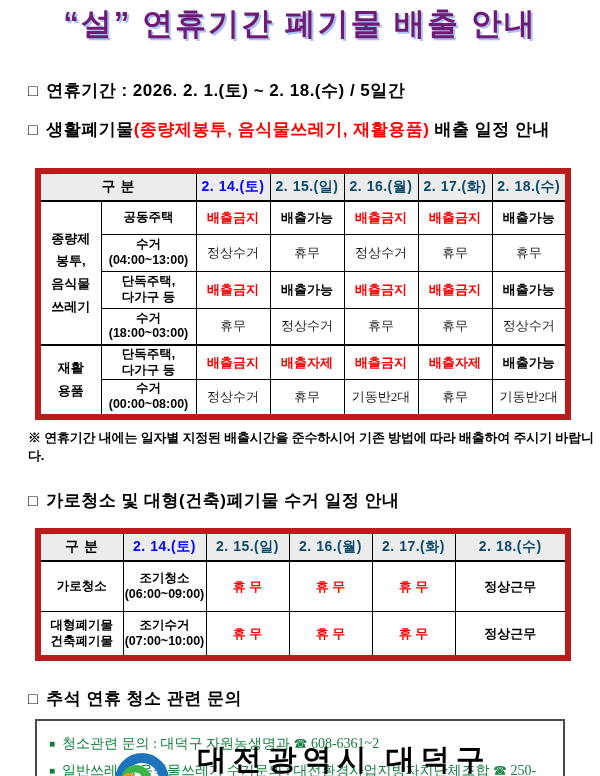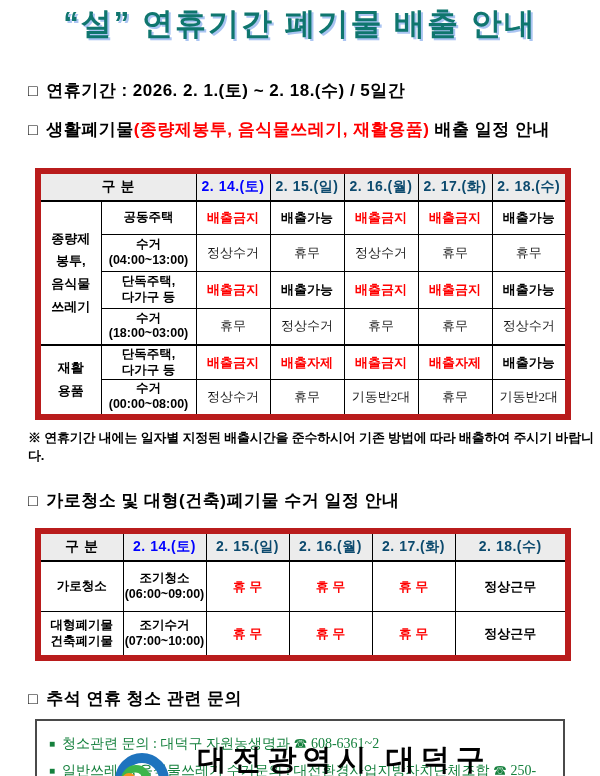--- a/index.html
+++ b/index.html
@@ -2,21 +2,21 @@
 <html><head>
 <meta charset="utf-8">
 <style>
   html,body{margin:0;padding:0;background:#ffffff;}
   .page{position:relative;width:600px;height:776px;overflow:hidden;background:#ffffff;
         font-family:"Liberation Sans",sans-serif;color:#000;}
   
   .subtitle{margin-top:24px;text-align:center;font-size:17px;font-weight:800;
             color:#2faa2f;letter-spacing:1px;text-shadow:1px 1px 0 #bfe6bf;}
   .main-title{margin-top:3px;text-align:center;font-size:31px;font-weight:800;
-              color:#0f766e;letter-spacing:2px;text-shadow:2px 2px 0 #aac4f2;}
+              color:#701a75;letter-spacing:2px;text-shadow:2px 2px 0 #aac4f2;}
   
   .sec{margin:0 0 0 28px;font-size:17px;font-weight:800;letter-spacing:.5px;}
   .sec .sq{font-weight:400;margin-right:8px;font-size:16px;}
   .sec-red{color:#ff0000;}
   #sec-holiday{margin-top:34px;}
   #sec-waste{margin-top:16px;margin-bottom:27px;}
   #sec-street{margin-top:24px;margin-bottom:11px;}
   #sec-contact{margin-top:26px;margin-bottom:9px;}
   
   table{border-collapse:collapse;margin-left:35px;table-layout:fixed;}

